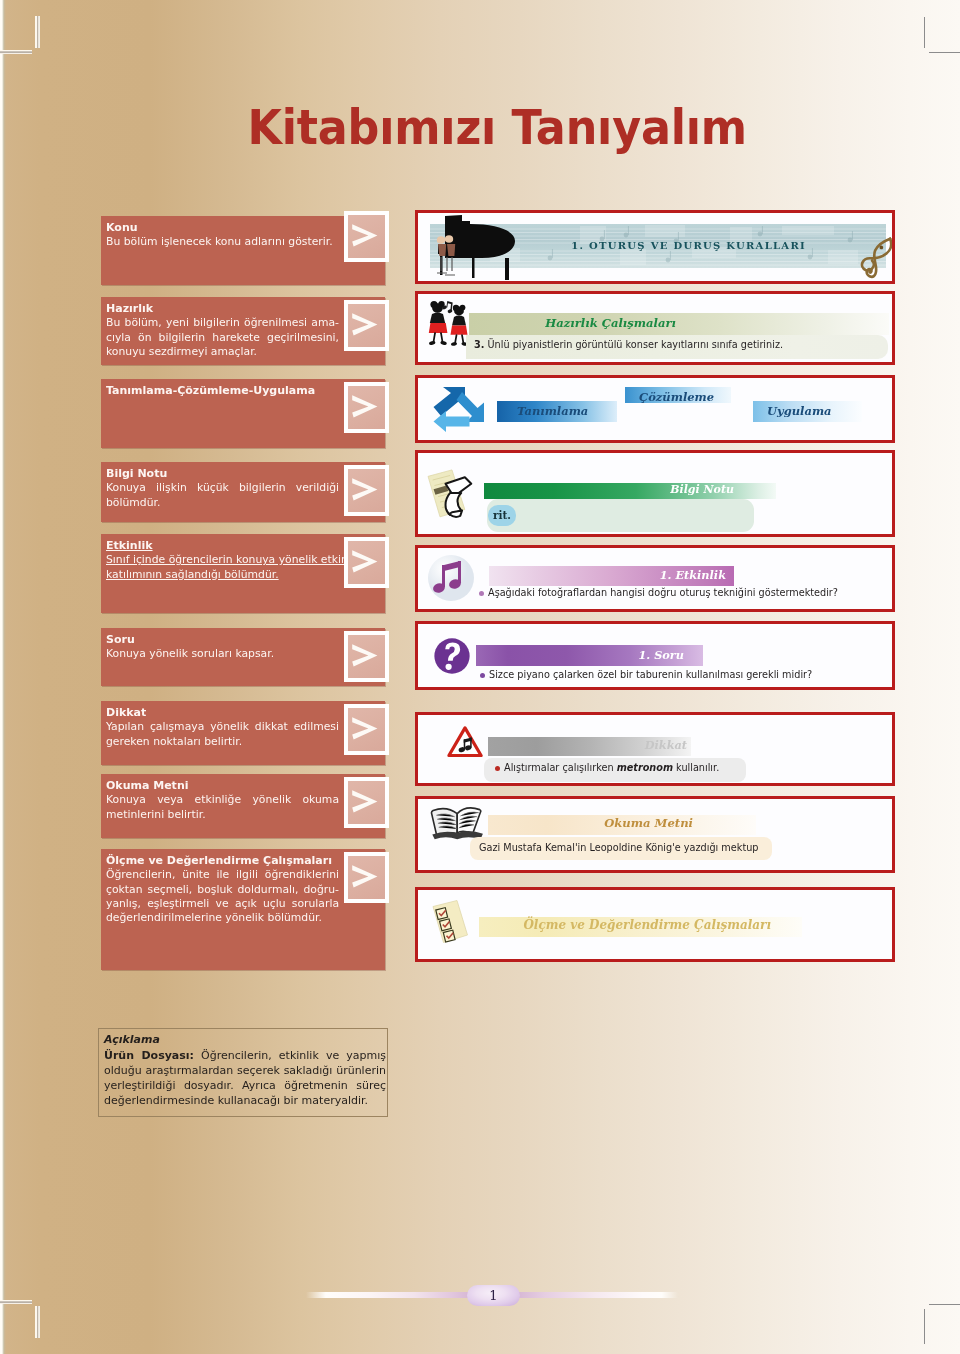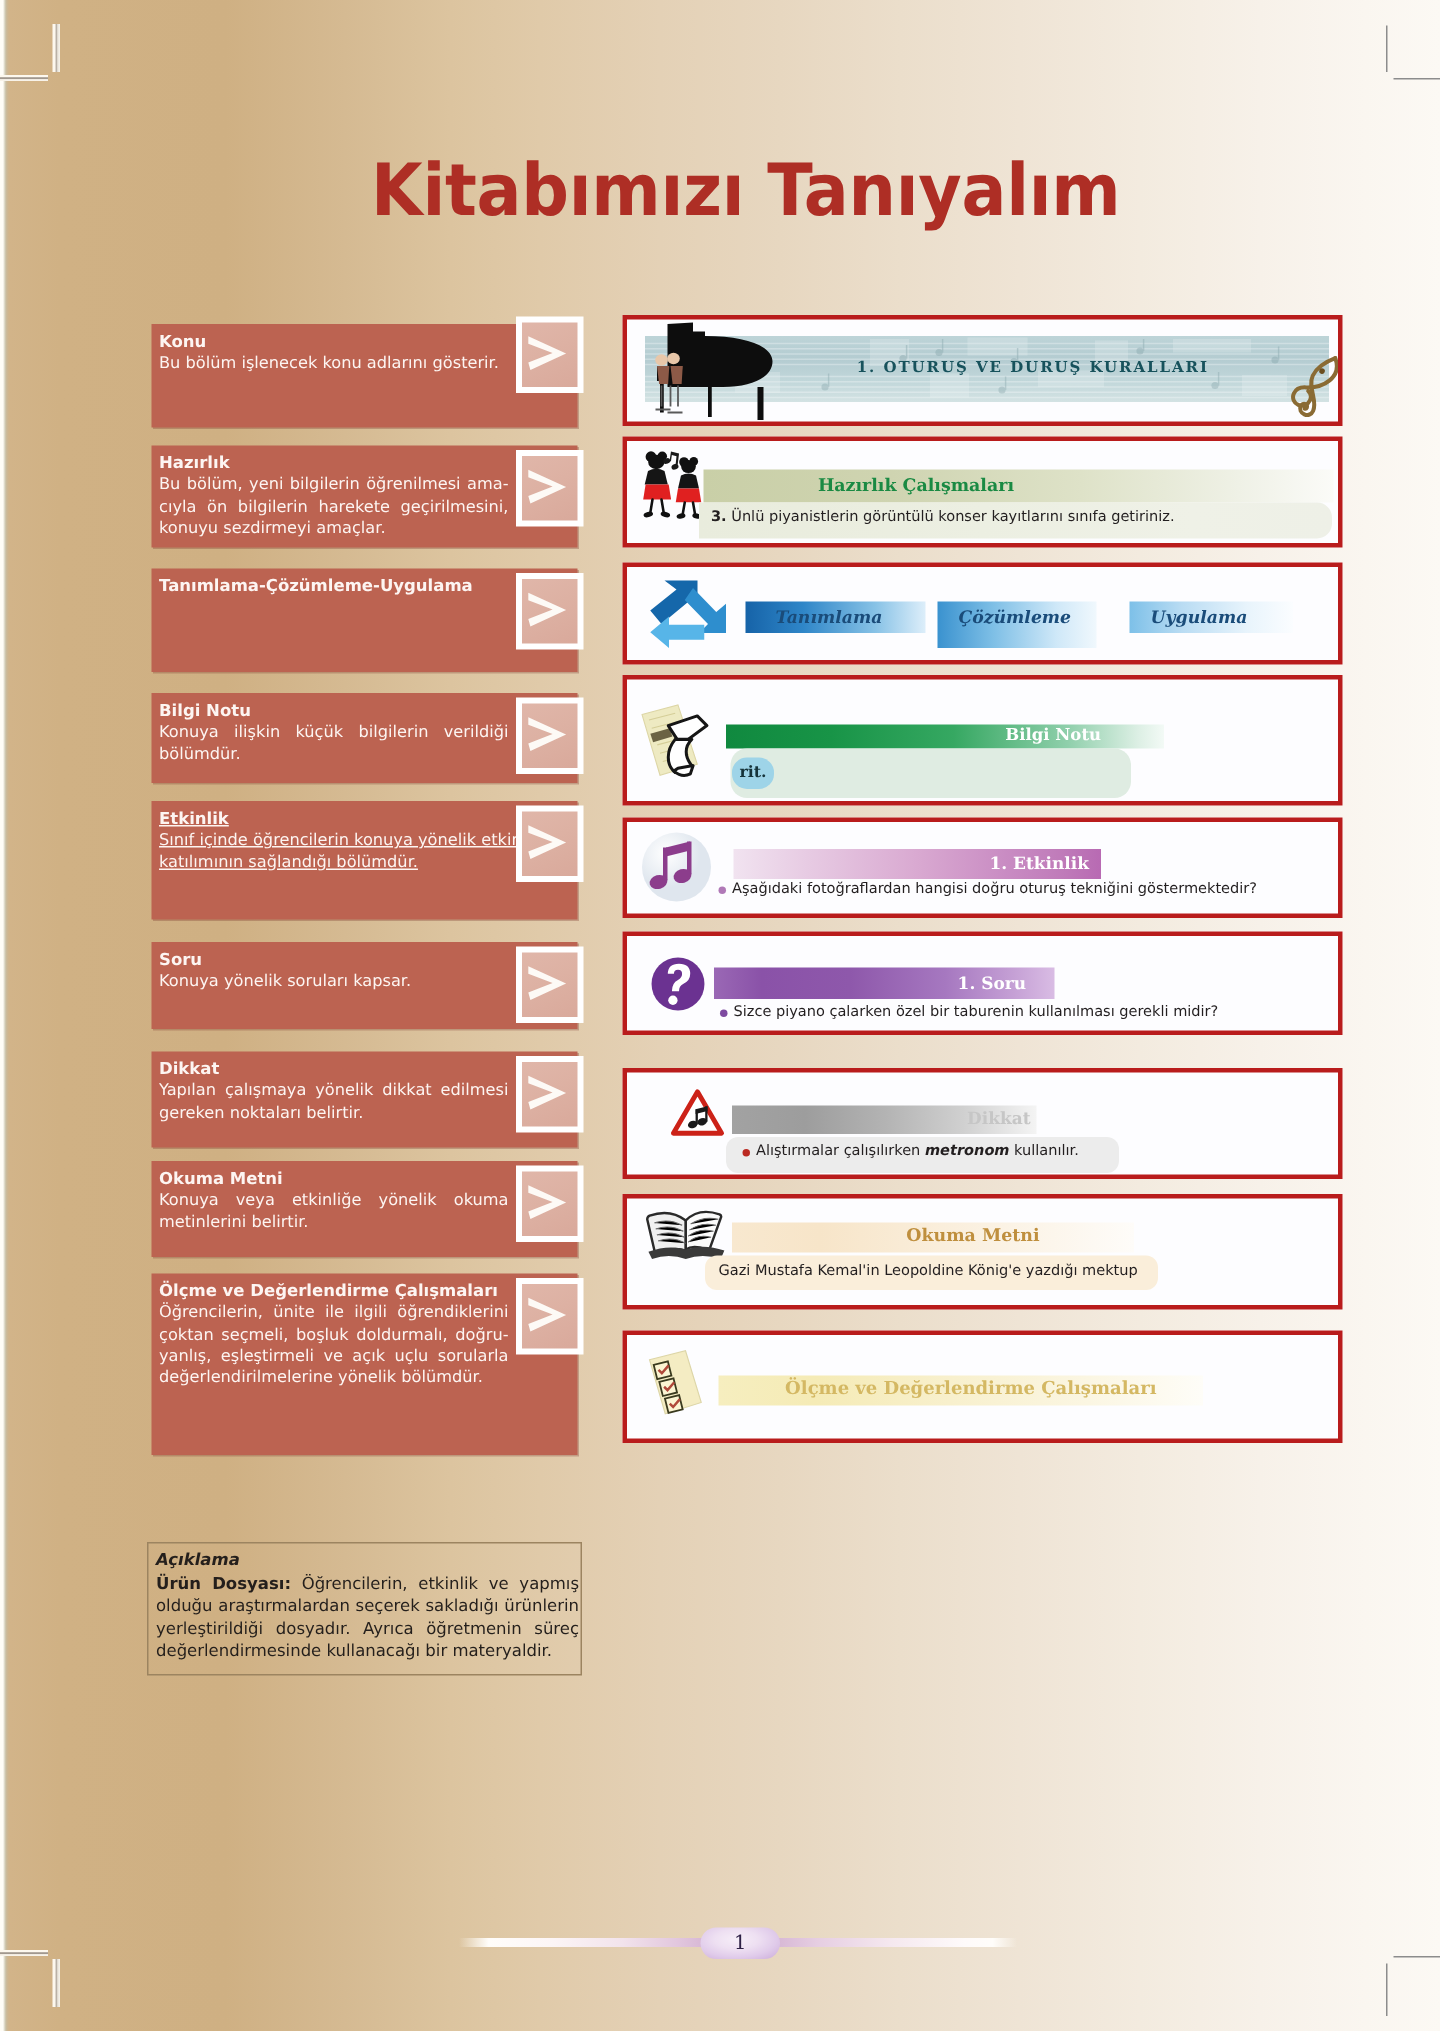--- a/index.html
+++ b/index.html
@@ -54,21 +54,21 @@
 
   
   .banner{position:absolute;left:12px;top:11px;width:456px;height:44px;overflow:hidden;
           background:linear-gradient(180deg,#bdd4d8 0%,#b4ccd1 35%,#c1d7da 68%,#d3e2e3 100%);}
   .banner .ttl{position:absolute;left:0;top:16px;width:376px;text-align:right;
        color:#17525c;font-family:"DejaVu Serif","Liberation Serif",serif;
        font-size:10px;font-weight:bold;letter-spacing:1.3px;}
 
   
   .bar{position:absolute;height:19px;}
-  .bar .t{position:absolute;right:14px;top:1px;font-weight:bold;
+  .bar .t{position:absolute;right:14px;top:1px;font-style:italic;font-weight:bold;
           font-family:"DejaVu Serif","Liberation Serif",serif;font-size:11.6px;white-space:nowrap;}
   .body{position:absolute;font-family:"DejaVu Sans","Liberation Sans",sans-serif;
         font-size:9.7px;color:#231f20;line-height:12.4px;}
   .bul{position:absolute;width:5px;height:5px;border-radius:50%;}
 
   
   .fline{position:absolute;height:3px;}
   .pnum{position:absolute;width:53px;height:21px;border-radius:11px;
         display:flex;align-items:center;justify-content:center;
         font-family:"DejaVu Serif","Liberation Serif",serif;font-size:13px;color:#2e2046;
@@ -314,21 +314,21 @@
     <svg class="ic" width="58" height="50" viewBox="0 0 58 50" style="left:14px;top:6px;">
       <path d="M11 3 L33 3 L33 24 L26.5 17.5 L9 32 L1.5 23 L19 9 Z" fill="#1567aa"></path>
       <path d="M30 8 L45.5 24 L52 18.5 L52 38 L34 38 L40 32 L24.5 16 Z" fill="#2e8ece"></path>
       <path d="M1.5 37.5 L14 27 L14 32.5 L37.5 32.5 L37.5 42.5 L14 42.5 L14 48 Z" fill="#57b5e8"></path>
     </svg>
     <div class="tab" style="position:absolute;left:79px;top:23px;width:120px;height:21px;
                 background:linear-gradient(90deg,#1663a8 0%,#2f86c8 32%,#87c2e6 72%,#ddeefa 100%);">
       <span style="position:absolute;left:20px;top:3px;font-style:italic;font-weight:bold;font-size:11.5px;
                    font-family:'DejaVu Serif','Liberation Serif',serif;color:#1a4c7a;">Tanımlama</span>
     </div>
-    <div class="tab" style="position:absolute;left:207px;top:23px;width:106px;height:31px;
+    <div class="tab" style="position:absolute;left:207px;top:9px;width:106px;height:16px;
                 background:linear-gradient(90deg,#3a92cf 0%,#7ebfe6 35%,#cfe8f8 75%,#f0f8fd 100%);">
       <span style="position:absolute;left:14px;top:3px;font-style:italic;font-weight:bold;font-size:11.5px;
                    font-family:'DejaVu Serif','Liberation Serif',serif;color:#1a4c7a;">Çözümleme</span>
     </div>
     <div class="tab" style="position:absolute;left:335px;top:23px;width:109px;height:21px;
                 background:linear-gradient(90deg,#7dc0e8 0%,#b9dcf3 32%,#e8f4fc 72%,#fbfdff 100%);">
       <span style="position:absolute;left:14px;top:3px;font-style:italic;font-weight:bold;font-size:11.5px;
                    font-family:'DejaVu Serif','Liberation Serif',serif;color:#1a4c7a;">Uygulama</span>
     </div>
   </div>

